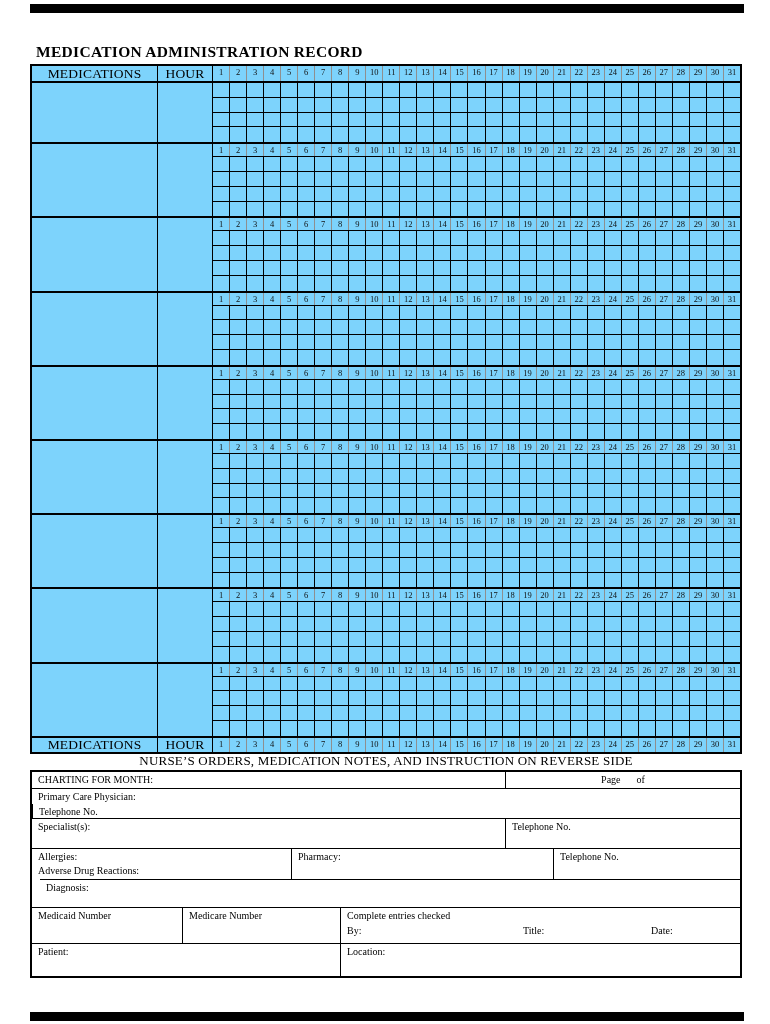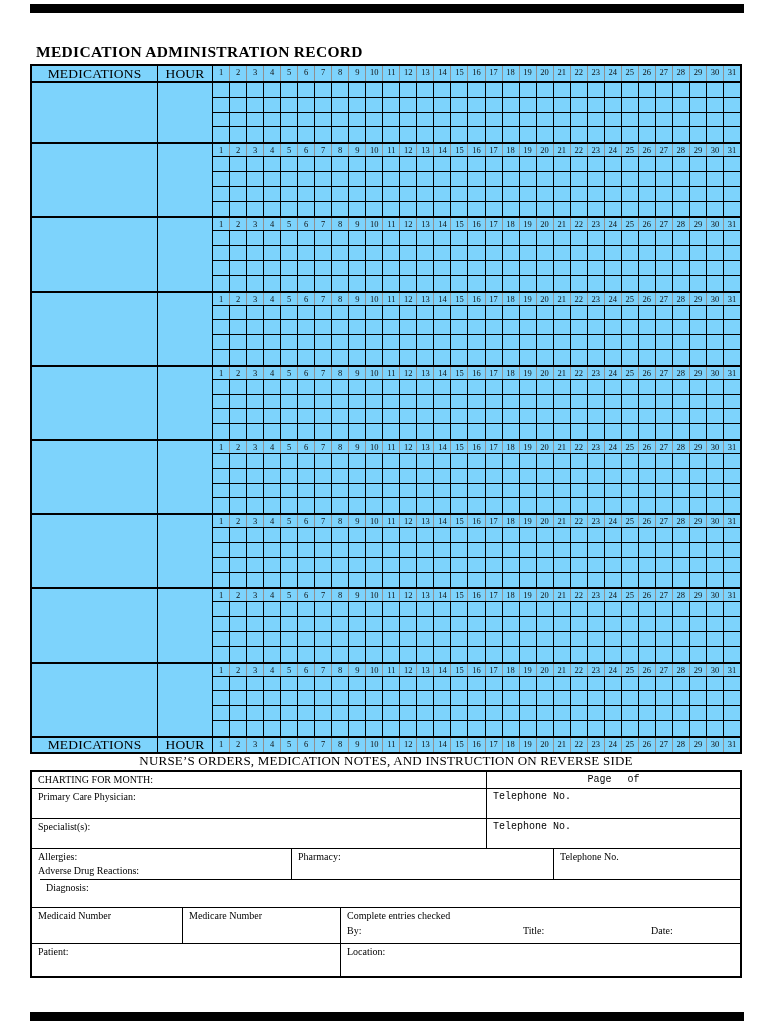--- a/index.html
+++ b/index.html
@@ -59,27 +59,27 @@
     position:absolute;left:30px;top:770px;width:712px;
     border:2px solid #000;box-sizing:border-box;background:#fff;
     font-size:10px;
   }
   .f-row{display:flex;box-sizing:border-box;}
   .f-row + .f-row{border-top:1px solid #000;}
   .f-cell{box-sizing:border-box;padding:1px 0 0 6px;line-height:14px;}
   .bl{border-left:1px solid #000;}
   .grow{flex:1;min-width:0;}
   .r1{height:16px;}
-  .r2{height:30px;}
+  .r2{height:30px;flex-direction:column;}
   .r3{height:30px;gap:31px;}
   .r4{height:31px;gap:24px;}
   .r5{height:28px;margin-left:8px;}
   .r6{height:36px;}
   .r7{height:33px;}
-  .w-right{width:254px;flex:none;font-family:Liberation Mono, monospace;}
+  .w-right{width:235px;flex:none;}
   .w-mid{width:238px;flex:none;}
   .w-allergy{width:235px;flex:none;}
   .w-medicaid{width:150px;flex:none;}
   .w-medicare{width:158px;flex:none;}
   .w-patient{width:308px;flex:none;}
   .page-of{display:flex;justify-content:center;align-items:flex-start;padding-left:0;}
   .page-of .gap{display:inline-block;width:16px;}
   .entries-cell{position:relative;}
   .entries-line2 span{position:absolute;top:16px;}
   .by-pos{left:6px;}

